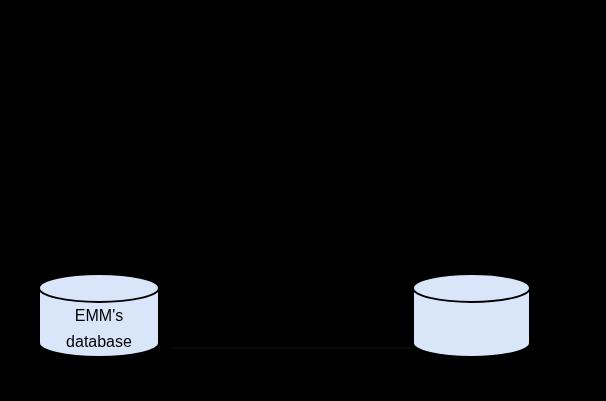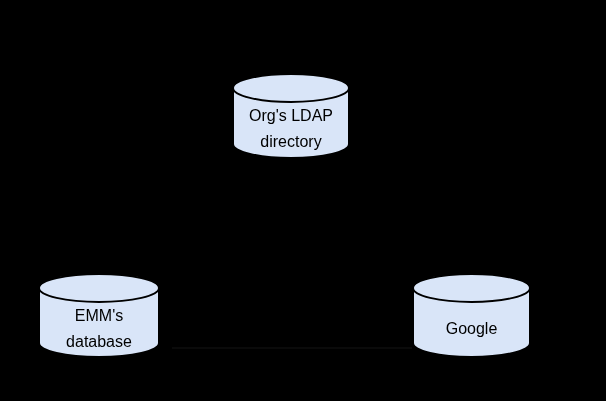--- a/index.html
+++ b/index.html
@@ -60,45 +60,32 @@
 </style>
 </head>
 <body>
 
 <div class="canvas">
 
   <svg class="layer" width="606" height="401">
     <line x1="172" y1="348" x2="412" y2="348" stroke-width="2" stroke="#0a0a0a"></line>
   </svg>
 
-  <div class="node node-ldap">
-    <svg width="118" height="86" viewBox="0 0 118 86">
-      <path class="cyl-outline" d="M 1 15 A 58 14 0 0 1 117 15 L 117 71 A 58 14 0 0 1 1 71 Z" fill="#d9e5f8"></path>
-      <ellipse class="cyl-outline" cx="59" cy="15" rx="58" ry="14" fill="#d9e5f8"></ellipse>
-    </svg>
-    <div class="node-label">
-      <span>Org's LDAP</span>
-      <span>directory</span>
-    </div>
-  </div>
 
   <div class="node node-emm">
     <svg width="122" height="85" viewBox="0 0 122 85">
       <path class="cyl-outline" d="M 1 15 A 60 14 0 0 1 121 15 L 121 70 A 60 14 0 0 1 1 70 Z" fill="#d9e5f8"></path>
       <ellipse class="cyl-outline" cx="61" cy="15" rx="60" ry="14" fill="#d9e5f8"></ellipse>
     </svg>
     <div class="node-label">
       <span>EMM's</span>
       <span>database</span>
     </div>
   </div>
 
   <div class="node node-google">
     <svg width="119" height="85" viewBox="0 0 119 85">
       <path class="cyl-outline" d="M 1 15 A 58.5 14 0 0 1 118 15 L 118 70 A 58.5 14 0 0 1 1 70 Z" fill="#d9e5f8"></path>
       <ellipse class="cyl-outline" cx="59.5" cy="15" rx="58.5" ry="14" fill="#d9e5f8"></ellipse>
     </svg>
-    <div class="node-label">
-      <span>Google</span>
-    </div>
   </div>
 
 </div>
 
 </body></html>

